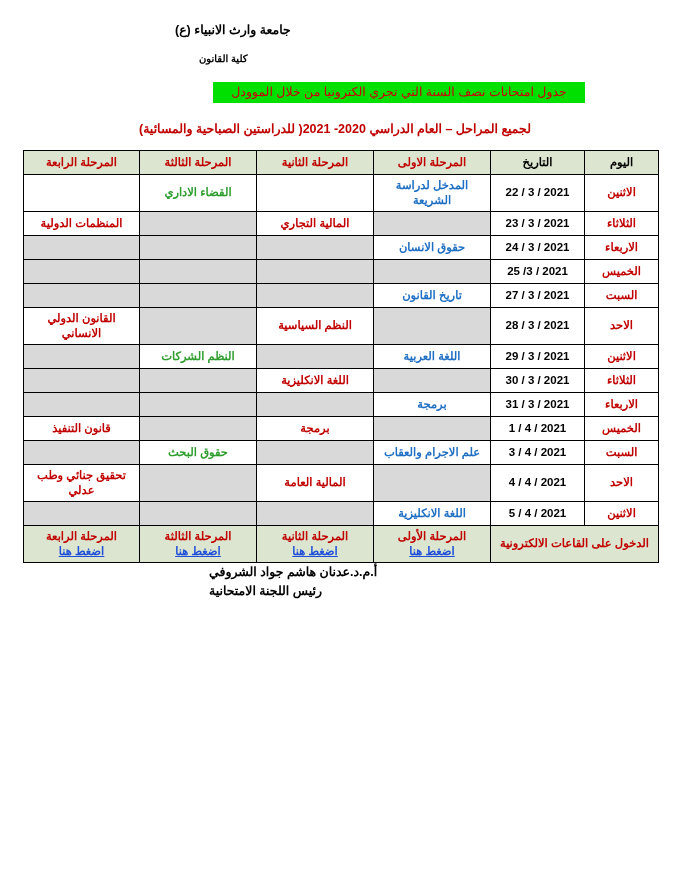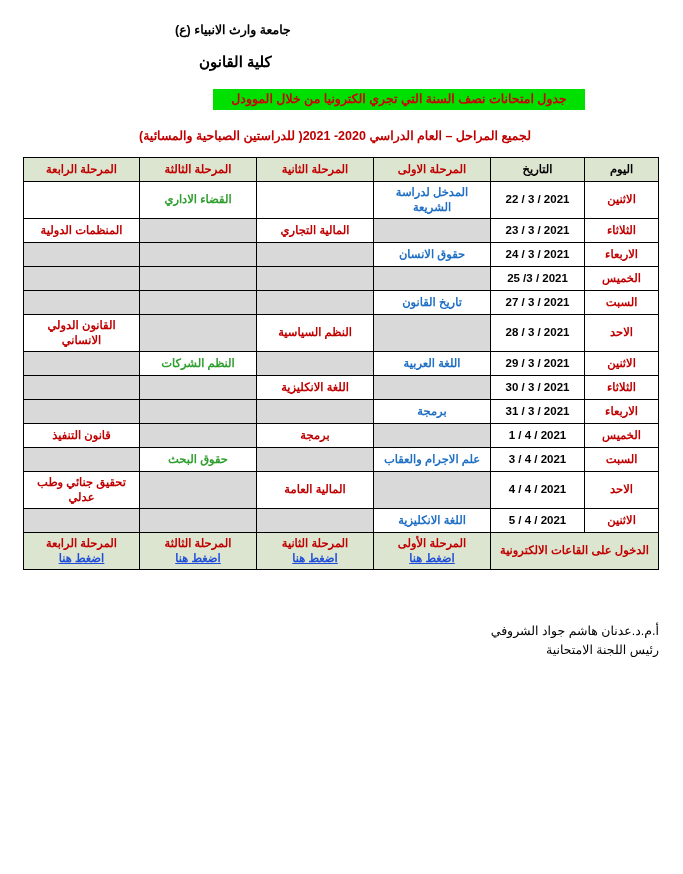--- a/index.html
+++ b/index.html
@@ -27,33 +27,33 @@
     font-weight: bold;
     font-size: 12.5px;
     color: #000;
     margin: 0 0 16px 0;
     padding-left: 36px;
     direction: rtl;
   }
   .hdr-line2 {
     text-align: left;
     font-weight: bold;
-    font-size: 15px;
+    font-size: 10px;
     color: #000;
     margin: 0 0 18px 0;
     padding-left: 60px;
   }
   .title-wrap {
     text-align: center;
     margin: 0 0 18px 0;
   }
   .title-hl {
     background: #00e000;
     color: #cc0000;
-    font-weight: bold;
+    font-weight: normal;
     font-size: 12.5px;
     padding: 2px 18px;
     display: inline-block;
     line-height: 1.35;
   }
   .subtitle {
     text-align: left;
     color: #c00000;
     font-weight: bold;
     font-size: 12.5px;
@@ -143,24 +143,23 @@
   .note-list li {
     font-size: 12.5px;
     position: relative;
     display: inline-block;
   }
   .note-list li .bullet {
     display: inline-block;
     width: 12px;
   }
   .signature {
-    margin-top: 52px;
-    text-align: right;
+    text-align: left;
     padding-left: 70px;
-    font-weight: normal;
+    font-weight: bold;
     font-size: 12.5px;
     line-height: 1.5;
   }
 </style>
 </head>
 <body>
 
 <div class="page">
 
   <div class="hdr-line">جامعة وارث الانبياء (ع)</div>

